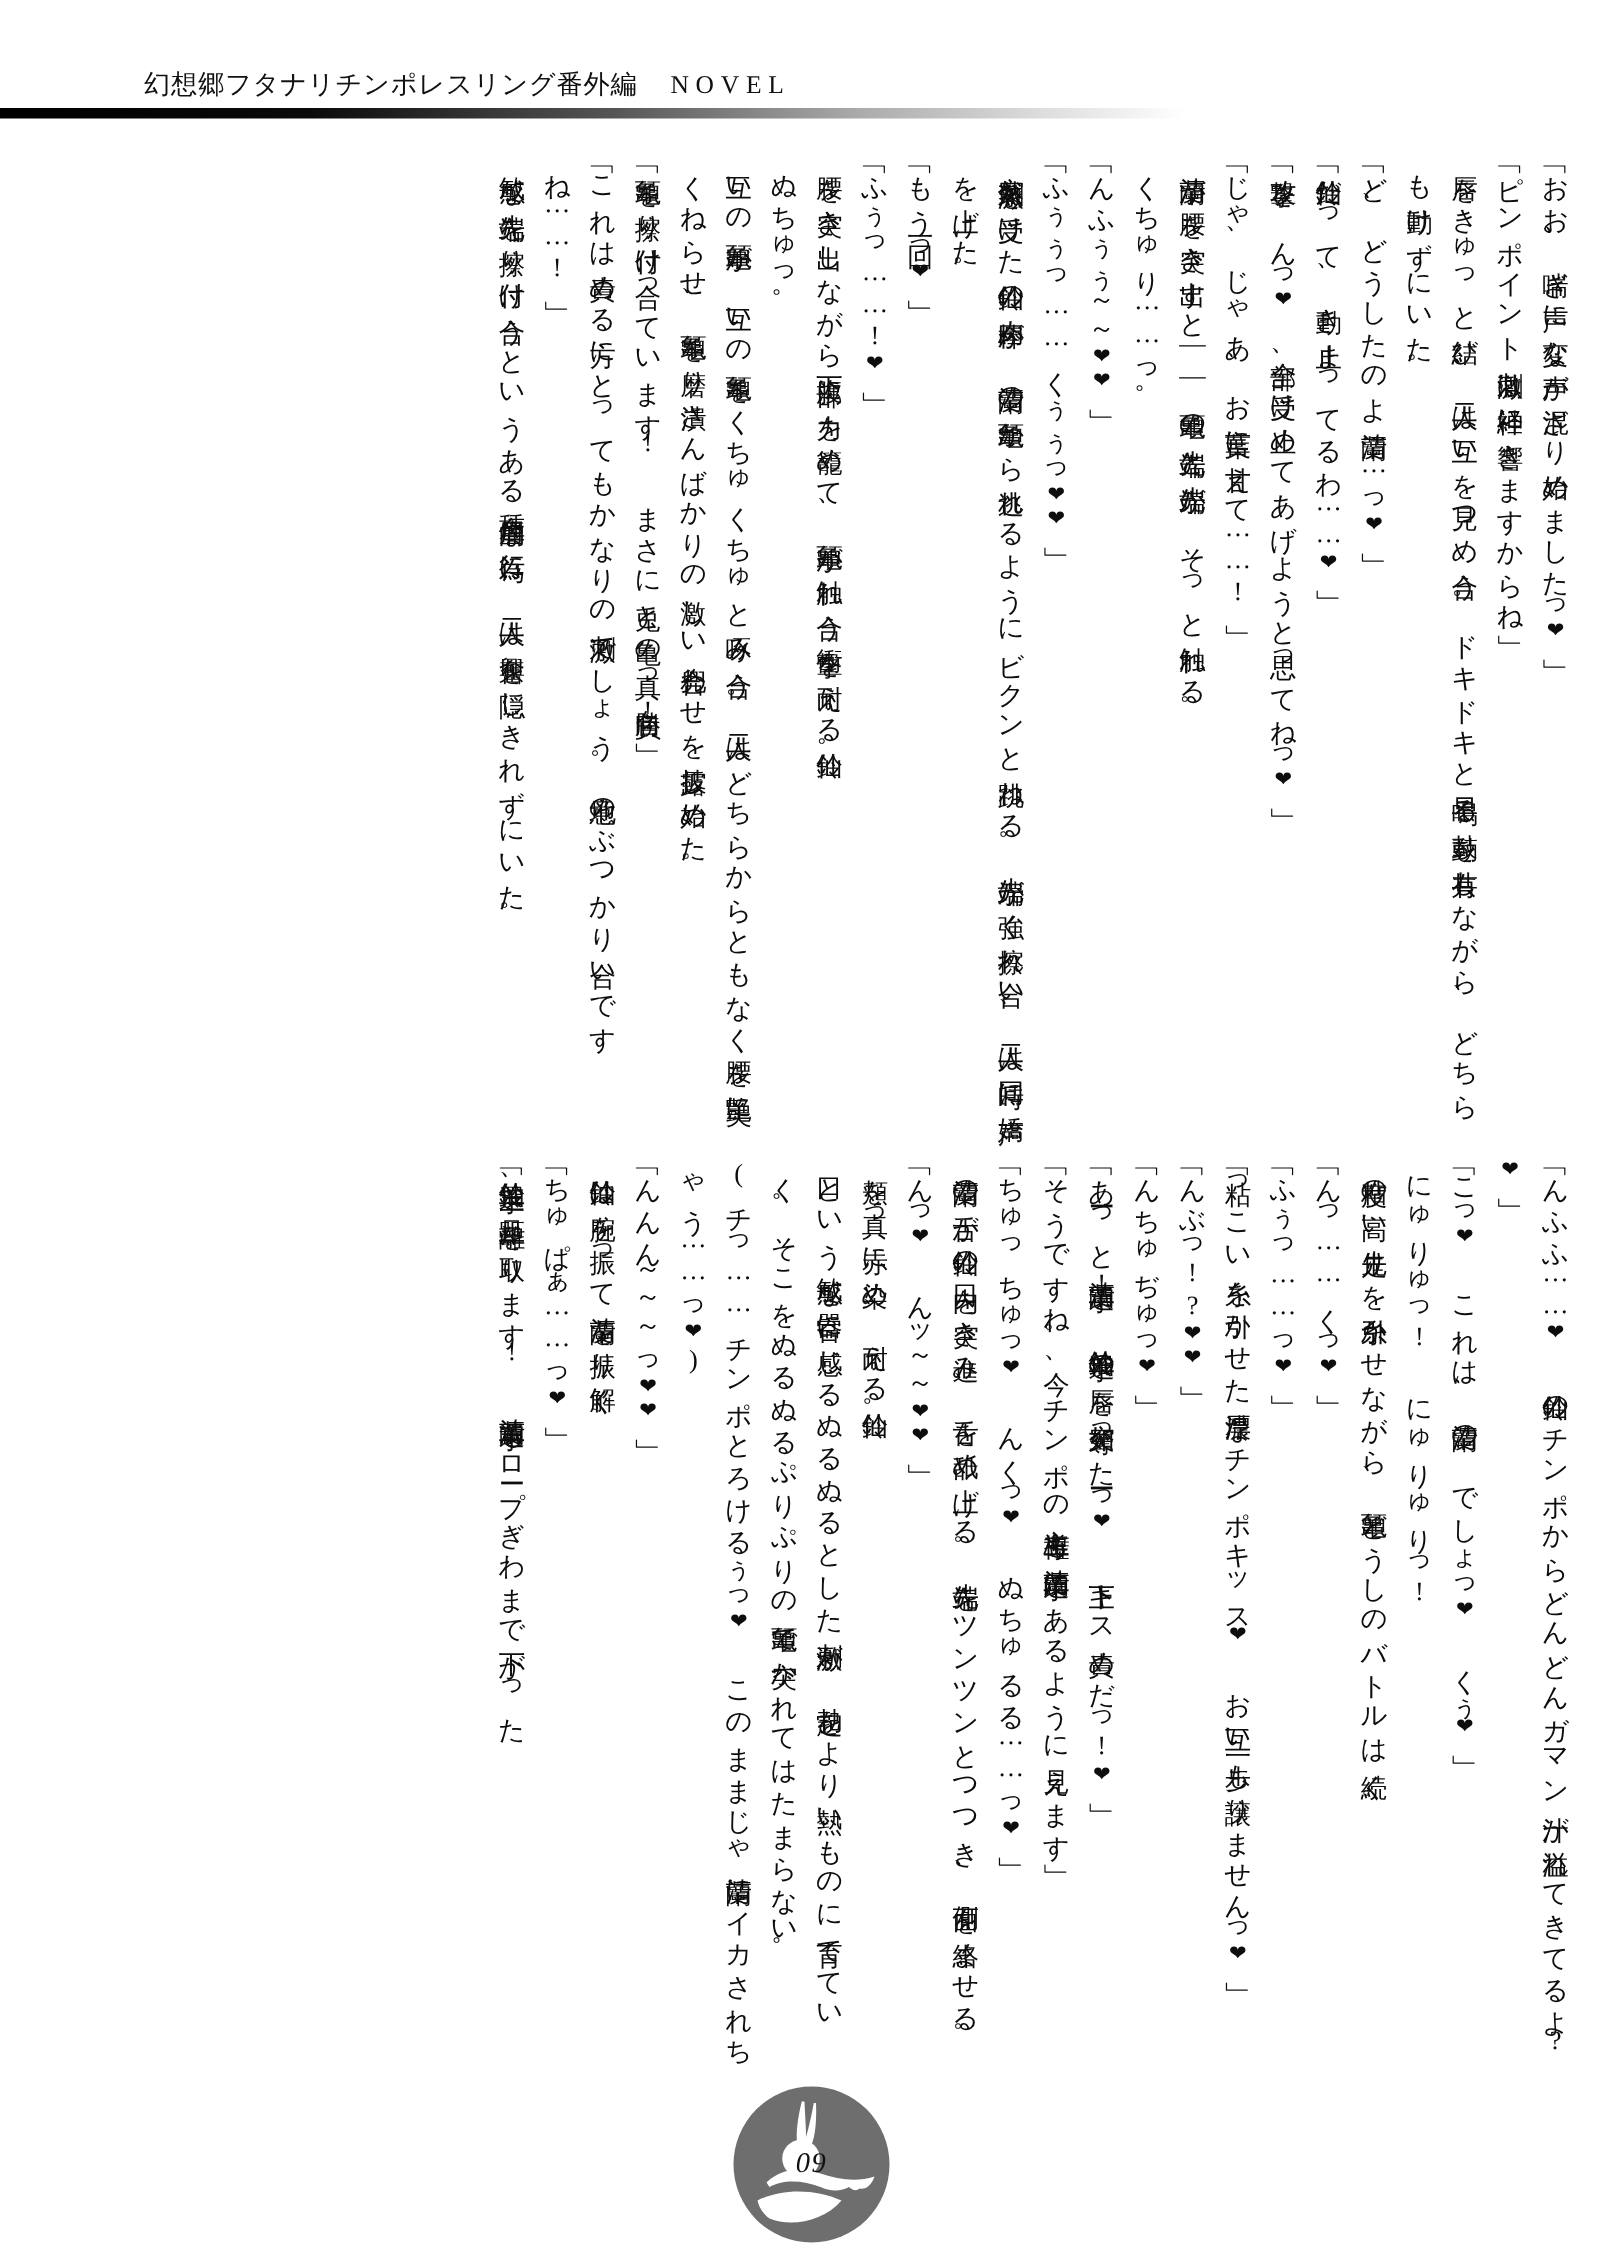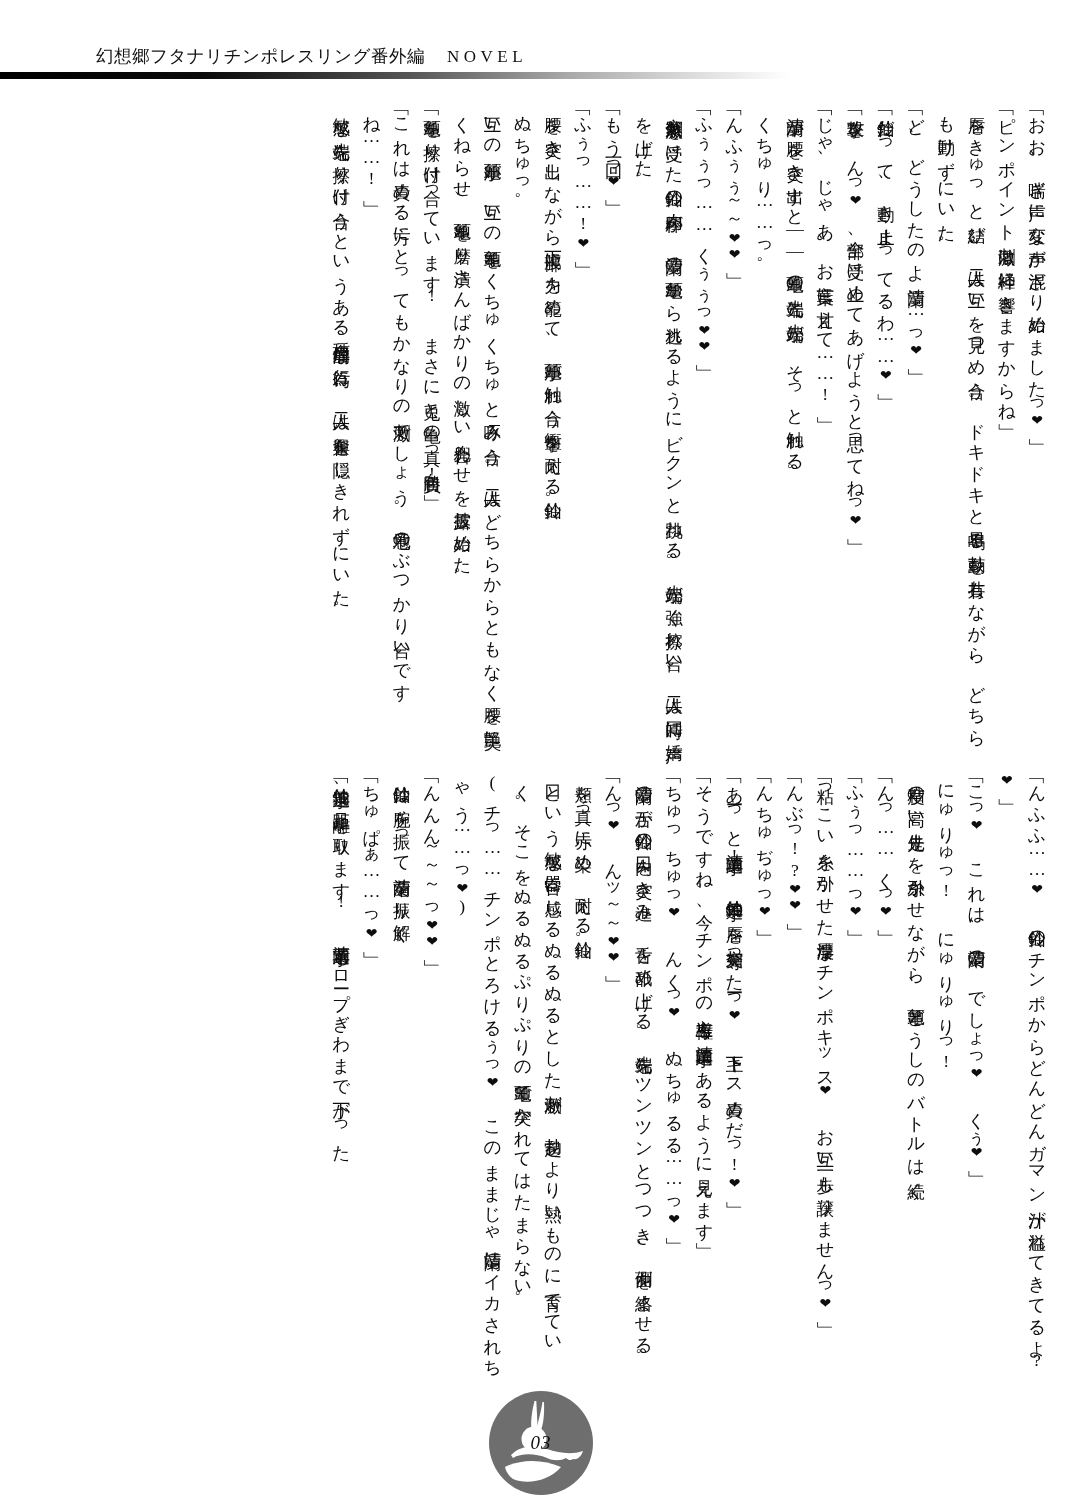--- a/index.html
+++ b/index.html
@@ -180,13 +180,13 @@
     <path d="M47.5 12 C44.5 24, 43.5 34, 44.5 40 C47 41, 49 41, 50.5 40 C50.5 32, 49.8 22, 49.3 12 Z" fill="#ffffff"></path>
     <path d="M57 13 C57.5 25, 56.5 35, 54 41 C51.5 41.5, 50 41, 49.2 40 C51.5 32, 54 22, 55.5 13 Z" fill="#ffffff"></path>
 
     <circle cx="47" cy="50" r="12.5" fill="#ffffff"></circle>
 
     <path d="M24 66 C34 56, 48 56, 60 60 C72 64, 84 66, 96 62 C94 68, 90 71, 86 70 C84 72, 81 71, 79 69 C74 72, 66 72, 60 69 C48 64, 34 64, 26 69 Z" fill="#ffffff"></path>
 
     <path d="M18 78 C34 70, 56 70, 74 78 C62 92, 40 96, 26 90 C22 87, 19 83, 18 78 Z" fill="#ffffff"></path>
   </svg>
 </div>
-<div id="page-number">03</div>
+<div id="page-number">09</div>
 
 </body></html>

